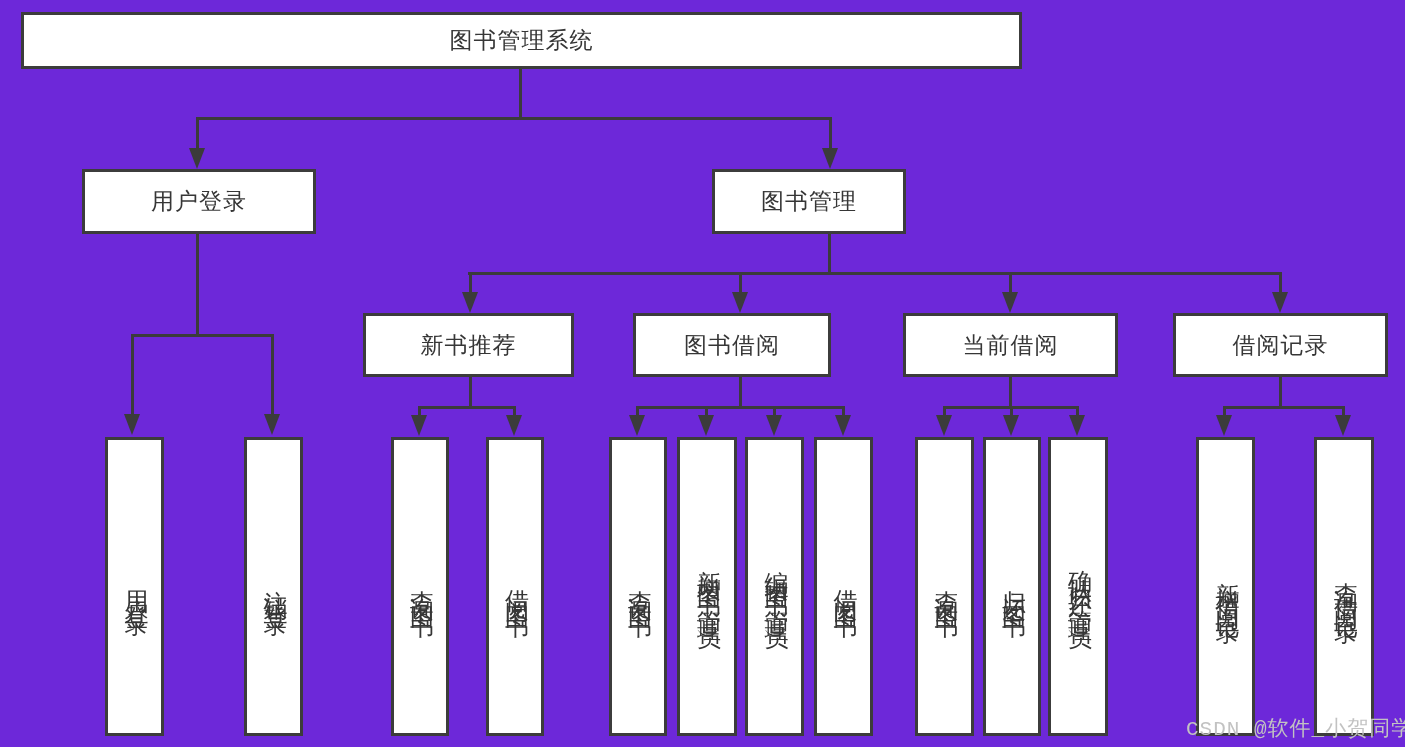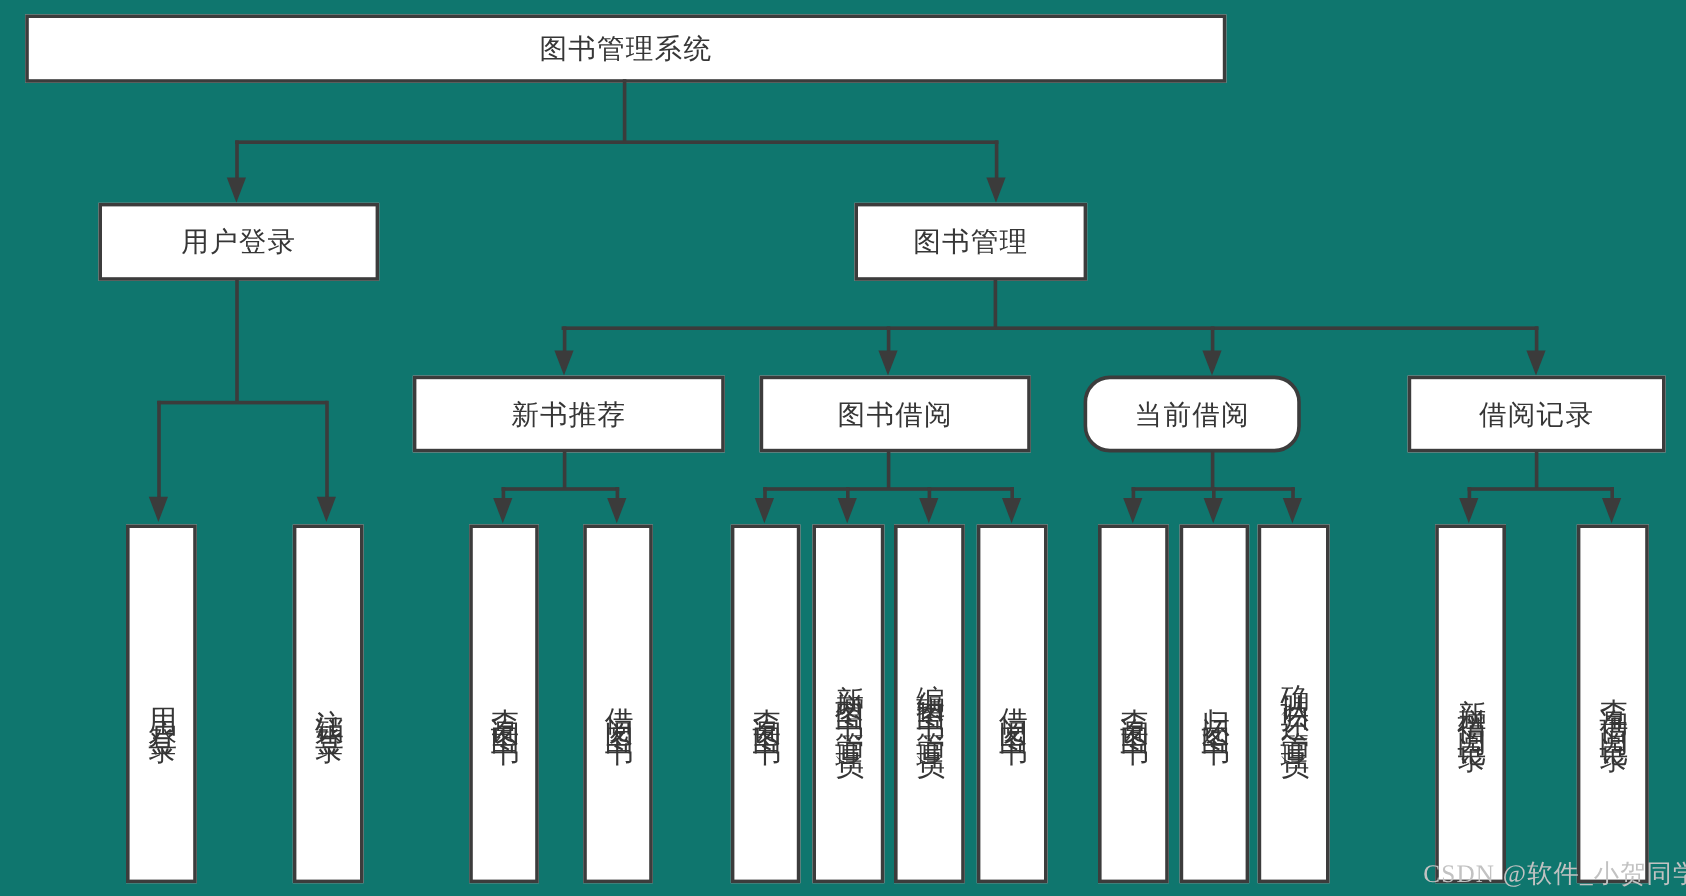--- a/index.html
+++ b/index.html
@@ -1,20 +1,20 @@
 <!DOCTYPE html>
 <html><head>
 <meta charset="utf-8">
 <style>
   html,body{margin:0;padding:0;background:#ffffff;}
   .canvas{
     position:relative;
     width:1405px;height:747px;
-    background:#0f766e;
-    font-family:Liberation Serif, serif;
+    background:#6d28d9;
+    font-family:Liberation Mono, monospace;
     overflow:hidden;
   }
   .node{
     position:absolute;
     box-sizing:border-box;
     border:3px solid #3c3c3c;
     background:#ffffff;
     display:flex;align-items:center;justify-content:center;
     color:#363636;
     font-size:23px;
@@ -81,23 +81,23 @@
   <div class="hl" style="left:468px;top:272px;width:814px;"></div>
   <div class="vl" style="left:469px;top:272px;height:22px;"></div>
   <div class="ah" style="left:462px;top:292px;"></div>
   <div class="vl" style="left:739px;top:272px;height:22px;"></div>
   <div class="ah" style="left:732px;top:292px;"></div>
   <div class="vl" style="left:1009px;top:272px;height:22px;"></div>
   <div class="ah" style="left:1002px;top:292px;"></div>
   <div class="vl" style="left:1279px;top:272px;height:22px;"></div>
   <div class="ah" style="left:1272px;top:292px;"></div>
 
-  <div class="node" style="left:344px;top:313px;width:260px;height:64px;">新书推荐</div>
-  <div class="node" style="left:633px;top:313px;width:226px;height:64px;">图书借阅</div>
-  <div class="node" style="left:903px;top:313px;width:181px;height:64px;border-radius:22px;">当前借阅</div>
+  <div class="node" style="left:363px;top:313px;width:211px;height:64px;">新书推荐</div>
+  <div class="node" style="left:633px;top:313px;width:198px;height:64px;">图书借阅</div>
+  <div class="node" style="left:903px;top:313px;width:215px;height:64px;">当前借阅</div>
   <div class="node" style="left:1173px;top:313px;width:215px;height:64px;">借阅记录</div>
 
   <div class="vl" style="left:469px;top:376px;height:32px;"></div>
   <div class="hl" style="left:418px;top:406px;width:98px;"></div>
   <div class="vl" style="left:418px;top:406px;height:11px;"></div>
   <div class="ah" style="left:411px;top:415px;"></div>
   <div class="vl" style="left:513px;top:406px;height:11px;"></div>
   <div class="ah" style="left:506px;top:415px;"></div>
 
   <div class="vl" style="left:739px;top:376px;height:32px;"></div>

